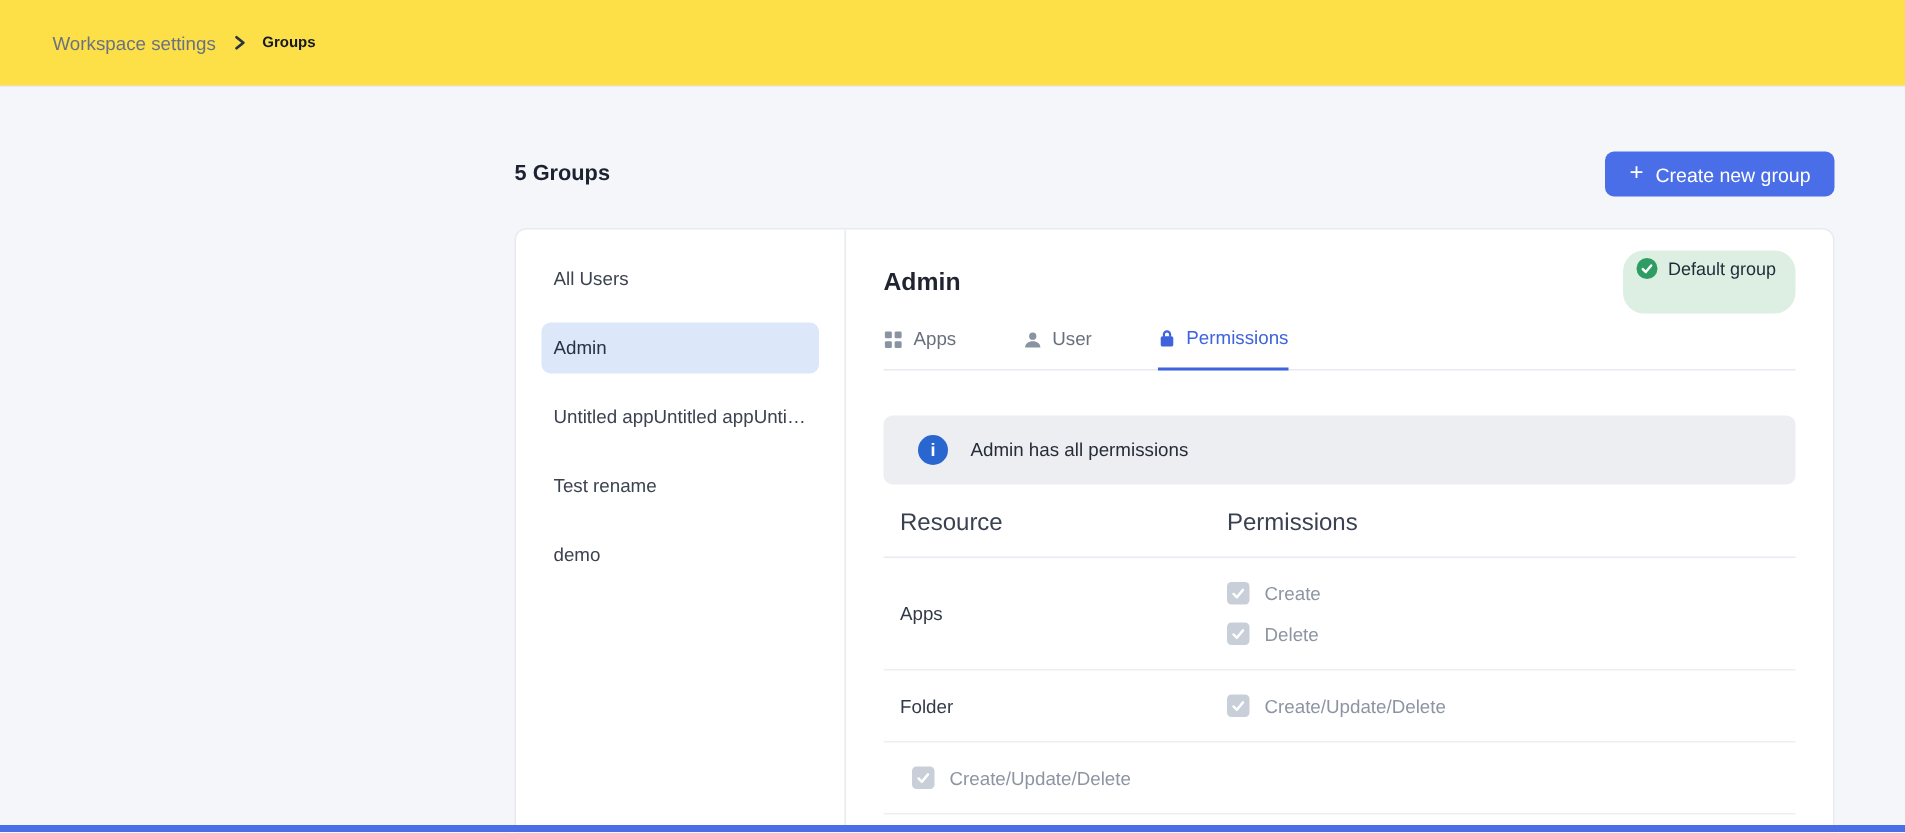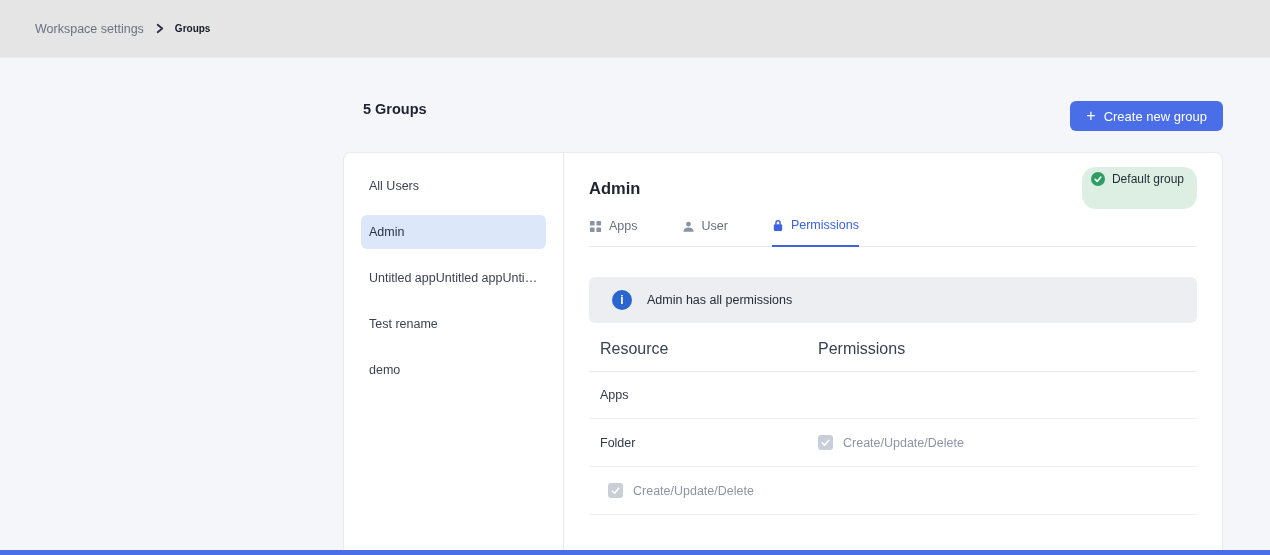--- a/index.html
+++ b/index.html
@@ -17,32 +17,32 @@
   *{box-sizing:border-box;margin:0;padding:0;}
   html,body{width:1270px;height:555px;overflow:hidden;}
   body{
     font-family:"Liberation Sans","DejaVu Sans",sans-serif;
     background:var(--page-bg);
     color:#1F2430;
     position:relative;
   }
   
   .topbar{
-    height:58px;background:#e5e5e5;border-bottom:1px solid var(--border);
+    height:58px;background:#fde047;border-bottom:1px solid var(--border);
     display:flex;align-items:center;padding-left:35px;
   }
   .breadcrumb{display:flex;align-items:center;gap:10px;}
   .bc-parent{font-size:12.5px;color:#6A7280;cursor:pointer;}
   .bc-chevron{display:flex;align-items:center;color:#2B3240;}
   .bc-current{font-size:10px;font-weight:700;color:#151A26;}
   
   .page-inner{margin-left:343px;width:880px;}
   .page-head{
     margin-top:43px;height:30px;
-    display:flex;justify-content:space-between;align-items:flex-start;margin-left:20px;
+    display:flex;justify-content:space-between;align-items:center;
   }
   .groups-count{font-size:14.5px;font-weight:600;color:#1C2230;}
   .btn-primary{
     height:30px;padding:0 16px;border:none;border-radius:6px;
     background:var(--primary);color:#fff;font-size:13px;font-weight:500;
     display:flex;align-items:center;gap:8px;cursor:pointer;
     font-family:inherit;
   }
   .btn-plus{font-size:16px;font-weight:400;line-height:1;margin-top:-1px;}
   
@@ -218,20 +218,36 @@
         <div class="perm-table">
 
           <div class="pt-head">
             <div class="col-res">Resource</div>
             <div class="col-perm">Permissions</div>
           </div>
 
           <div class="pt-row">
             <div class="col-res">Apps</div>
             <div class="col-perm perm-stack">
+              <span class="perm">
+                <span class="cb">
+                  <svg width="9" height="9" viewBox="0 0 10 10" fill="none" stroke="#fff" stroke-width="1.8" stroke-linecap="round" stroke-linejoin="round">
+                      <polyline points="1.5,5.5 4,8 8.5,2.5"></polyline>
+                    </svg>
+                </span>
+                <span class="perm-label">Create</span>
+              </span>
+              <span class="perm">
+                <span class="cb">
+                  <svg width="9" height="9" viewBox="0 0 10 10" fill="none" stroke="#fff" stroke-width="1.8" stroke-linecap="round" stroke-linejoin="round">
+                      <polyline points="1.5,5.5 4,8 8.5,2.5"></polyline>
+                    </svg>
+                </span>
+                <span class="perm-label">Delete</span>
+              </span>
             </div>
           </div>
 
           <div class="pt-row">
             <div class="col-res">Folder</div>
             <div class="col-perm perm-stack">
               <span class="perm">
                 <span class="cb">
                   <svg width="9" height="9" viewBox="0 0 10 10" fill="none" stroke="#fff" stroke-width="1.8" stroke-linecap="round" stroke-linejoin="round">
                       <polyline points="1.5,5.5 4,8 8.5,2.5"></polyline>

